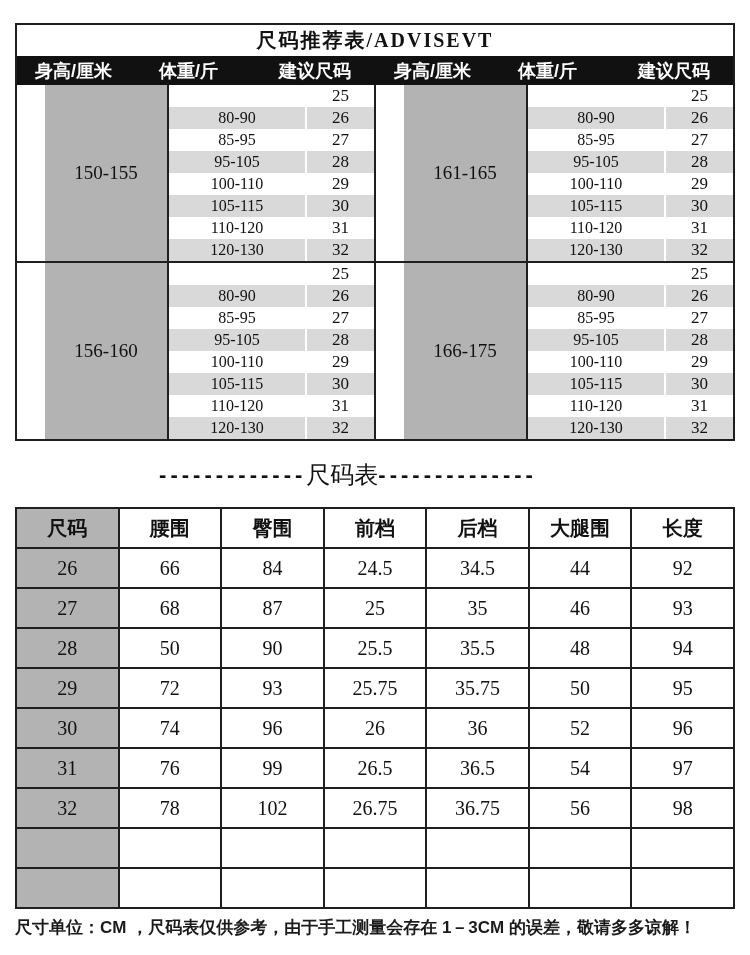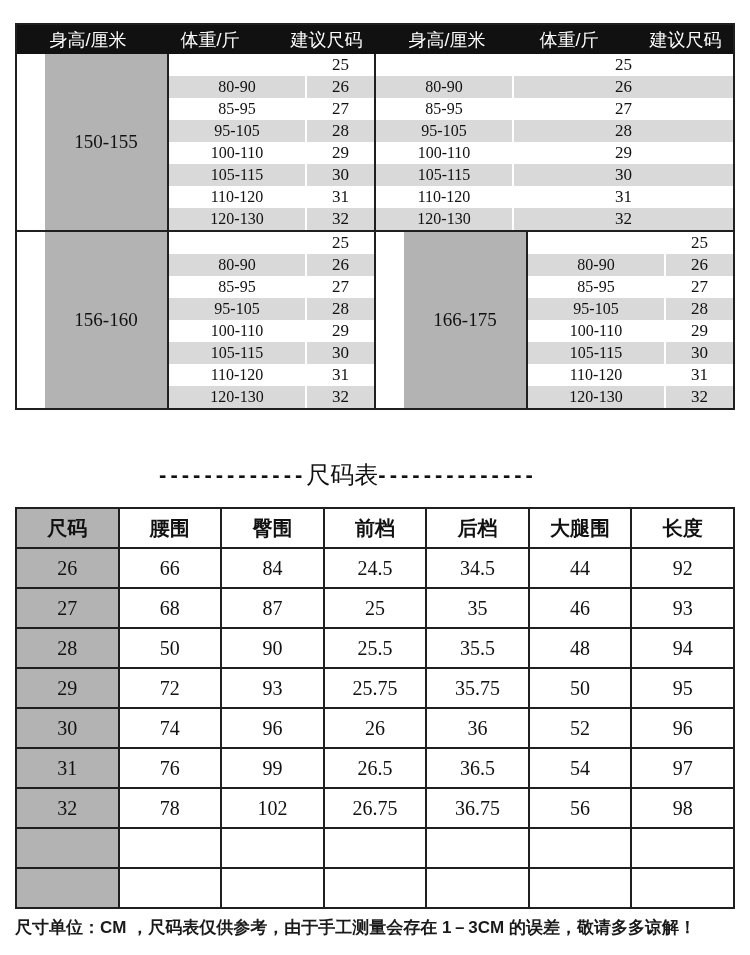--- a/index.html
+++ b/index.html
@@ -38,22 +38,22 @@
   }
   .rec-header {
     height: 29px;
     background: #111111;
     color: #ffffff;
     display: grid;
     grid-template-columns: 124px 120px 113px 2px 124px 120px 1fr;
     align-items: center;
   }
   .rec-header .hd {
-    text-align: center;
-    font-weight: normal;
+    text-align: left;
+    font-weight: bold;
     font-size: 18px;
     white-space: nowrap;
     padding-left: 18px;
   }
   .rec-body {
     display: grid;
     grid-template-columns: 357px 2px 357px;
     grid-template-rows: 176px 2px 176px;
   }
   .vdiv { grid-column: 2; grid-row: 1 / 4; background: #1f1f1f; }
@@ -149,20 +149,21 @@
     font-size: 17px;
     font-weight: bold;
     color: #1a1a1a;
     white-space: nowrap;
   }
 </style>
 </head>
 <body>
 
 <div class="rec-table">
+  <div class="rec-title">尺码推荐表/ADVISEVT</div>
   <div class="rec-header">
       <div class="hd" style="grid-column: 1;">身高/厘米</div>
       <div class="hd" style="grid-column: 2;">体重/斤</div>
       <div class="hd" style="grid-column: 3;">建议尺码</div>
       <div class="hd" style="grid-column: 5;">身高/厘米</div>
       <div class="hd" style="grid-column: 6;">体重/斤</div>
       <div class="hd" style="grid-column: 7;">建议尺码</div>
     </div>
   <div class="rec-body">
     <div class="vdiv"></div>
@@ -198,20 +199,21 @@
             <div class="wcell">110-120</div>
             <div class="scell">31</div>
           </div>
           <div class="rrow stripe">
             <div class="wcell">120-130</div>
             <div class="scell">32</div>
           </div>
         </div>
       </div>
       <div class="rec-block" style="grid-area: 1 / 3;">
+        <div class="hcell">161-165</div>
         <div class="rrows">
           <div class="rrow">
             <div class="wcell"></div>
             <div class="scell">25</div>
           </div>
           <div class="rrow stripe">
             <div class="wcell">80-90</div>
             <div class="scell">26</div>
           </div>
           <div class="rrow">

